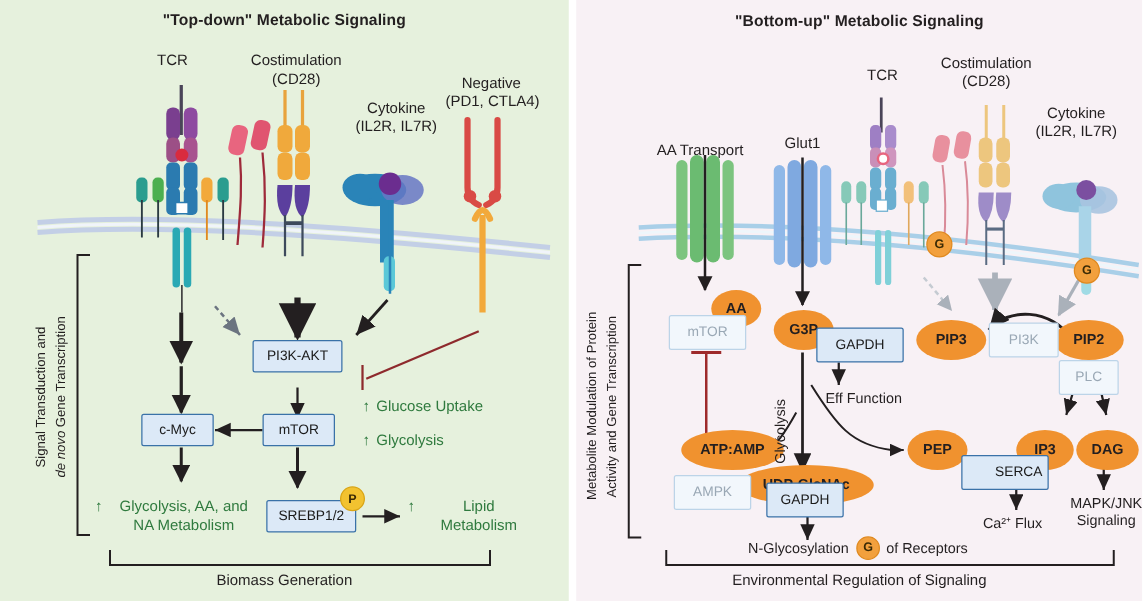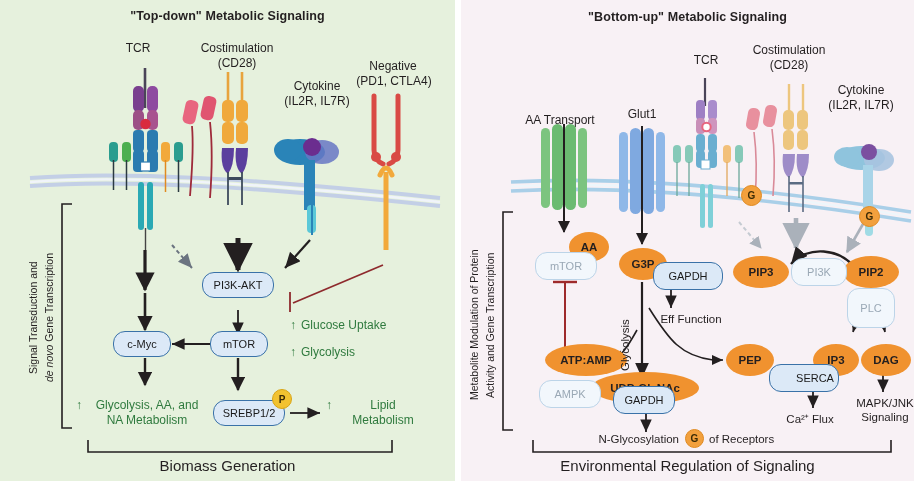--- a/index.html
+++ b/index.html
@@ -36,21 +36,21 @@
     writing-mode: vertical-rl; transform: rotate(180deg);
     font-size: 10.5px; line-height: 14px; color: #231f20;
     text-align: center; white-space: pre-line;
   }
   .vlabel i { font-style: italic; }
 
   
   .gbox {
     position: absolute;
     background: #dce9f7; border: 1.4px solid #3a72a8;
-    border-radius: 12px;
+    border-radius: 2px;
     display: flex; align-items: center; justify-content: center;
     font-size: 11px; color: #1a1a1a; white-space: nowrap;
   }
   .gbox.faded {
     background: #f2f7fc; border-color: #bcd4e8; color: #9aa8b5;
   }
 
   
   .oval {
     position: absolute;
@@ -71,21 +71,21 @@
 
   .green-txt {
     position: absolute; color: #2f7a3e; font-size: 12px;
     line-height: 15px; white-space: pre-line;
   }
   .blk-txt {
     position: absolute; color: #231f20; font-size: 11.5px;
     line-height: 14px; white-space: pre-line; text-align: center;
   }
   .cap {
-    position: absolute; color: #231f20; font-size: 15px;
+    position: absolute; color: #231f20; font-size: 12px;
     text-align: center; width: 100%; left: 0;
   }
   svg { position: absolute; top: 0; left: 0; overflow: visible; }
   .ovl { pointer-events: none; }
 </style>
 </head>
 <body>
 
 <div id="figure">
 
@@ -407,21 +407,21 @@
     <div class="oval" style="left:382px; top:256px; width:56px; height:32px;">PIP2</div>
     <div class="oval" style="left:352px; top:344px; width:46px; height:32px;">IP3</div>
     <div class="oval" style="left:400px; top:344px; width:50px; height:32px;">DAG</div>
 
     <div class="gbox faded" style="left:74px; top:252px; width:62px; height:28px;">mTOR</div>
     <div class="gbox faded" style="left:78px; top:380px; width:62px; height:28px;">AMPK</div>
     <div class="gbox" style="left:192px; top:262px; width:70px; height:28px;">GAPDH</div>
     <div class="gbox" style="left:152px; top:386px; width:62px; height:28px;">GAPDH</div>
     <div class="gbox" style="left:308px; top:364px; width:70px; height:28px;padding-left:22px;">SERCA</div>
     <div class="gbox faded" style="left:330px; top:258px; width:56px; height:28px;">PI3K</div>
-    <div class="gbox faded" style="left:386px; top:288px; width:48px; height:40px;">PLC</div>
+    <div class="gbox faded" style="left:386px; top:288px; width:48px; height:28px;">PLC</div>
 
     <div style="position:absolute; left:158px; top:295px; font-size:11.5px; color:#231f20;
                 writing-mode:vertical-rl; transform:rotate(180deg); height:76px;">Glycolysis</div>
     <div class="blk-txt" style="left:180px; top:312px; width:100px;">Eff Function</div>
     <div class="blk-txt" style="left:304px; top:412px; width:90px;">Ca²⁺ Flux</div>
     <div class="blk-txt" style="left:378px; top:396px; width:92px;">MAPK/JNK
 Signaling</div>
 
     <div class="blk-txt" style="left:108px; top:432px; width:110px; text-align:right;">N-Glycosylation</div>
     <div class="badge g" style="left:224px; top:429px; width:19px; height:19px;">G</div>

